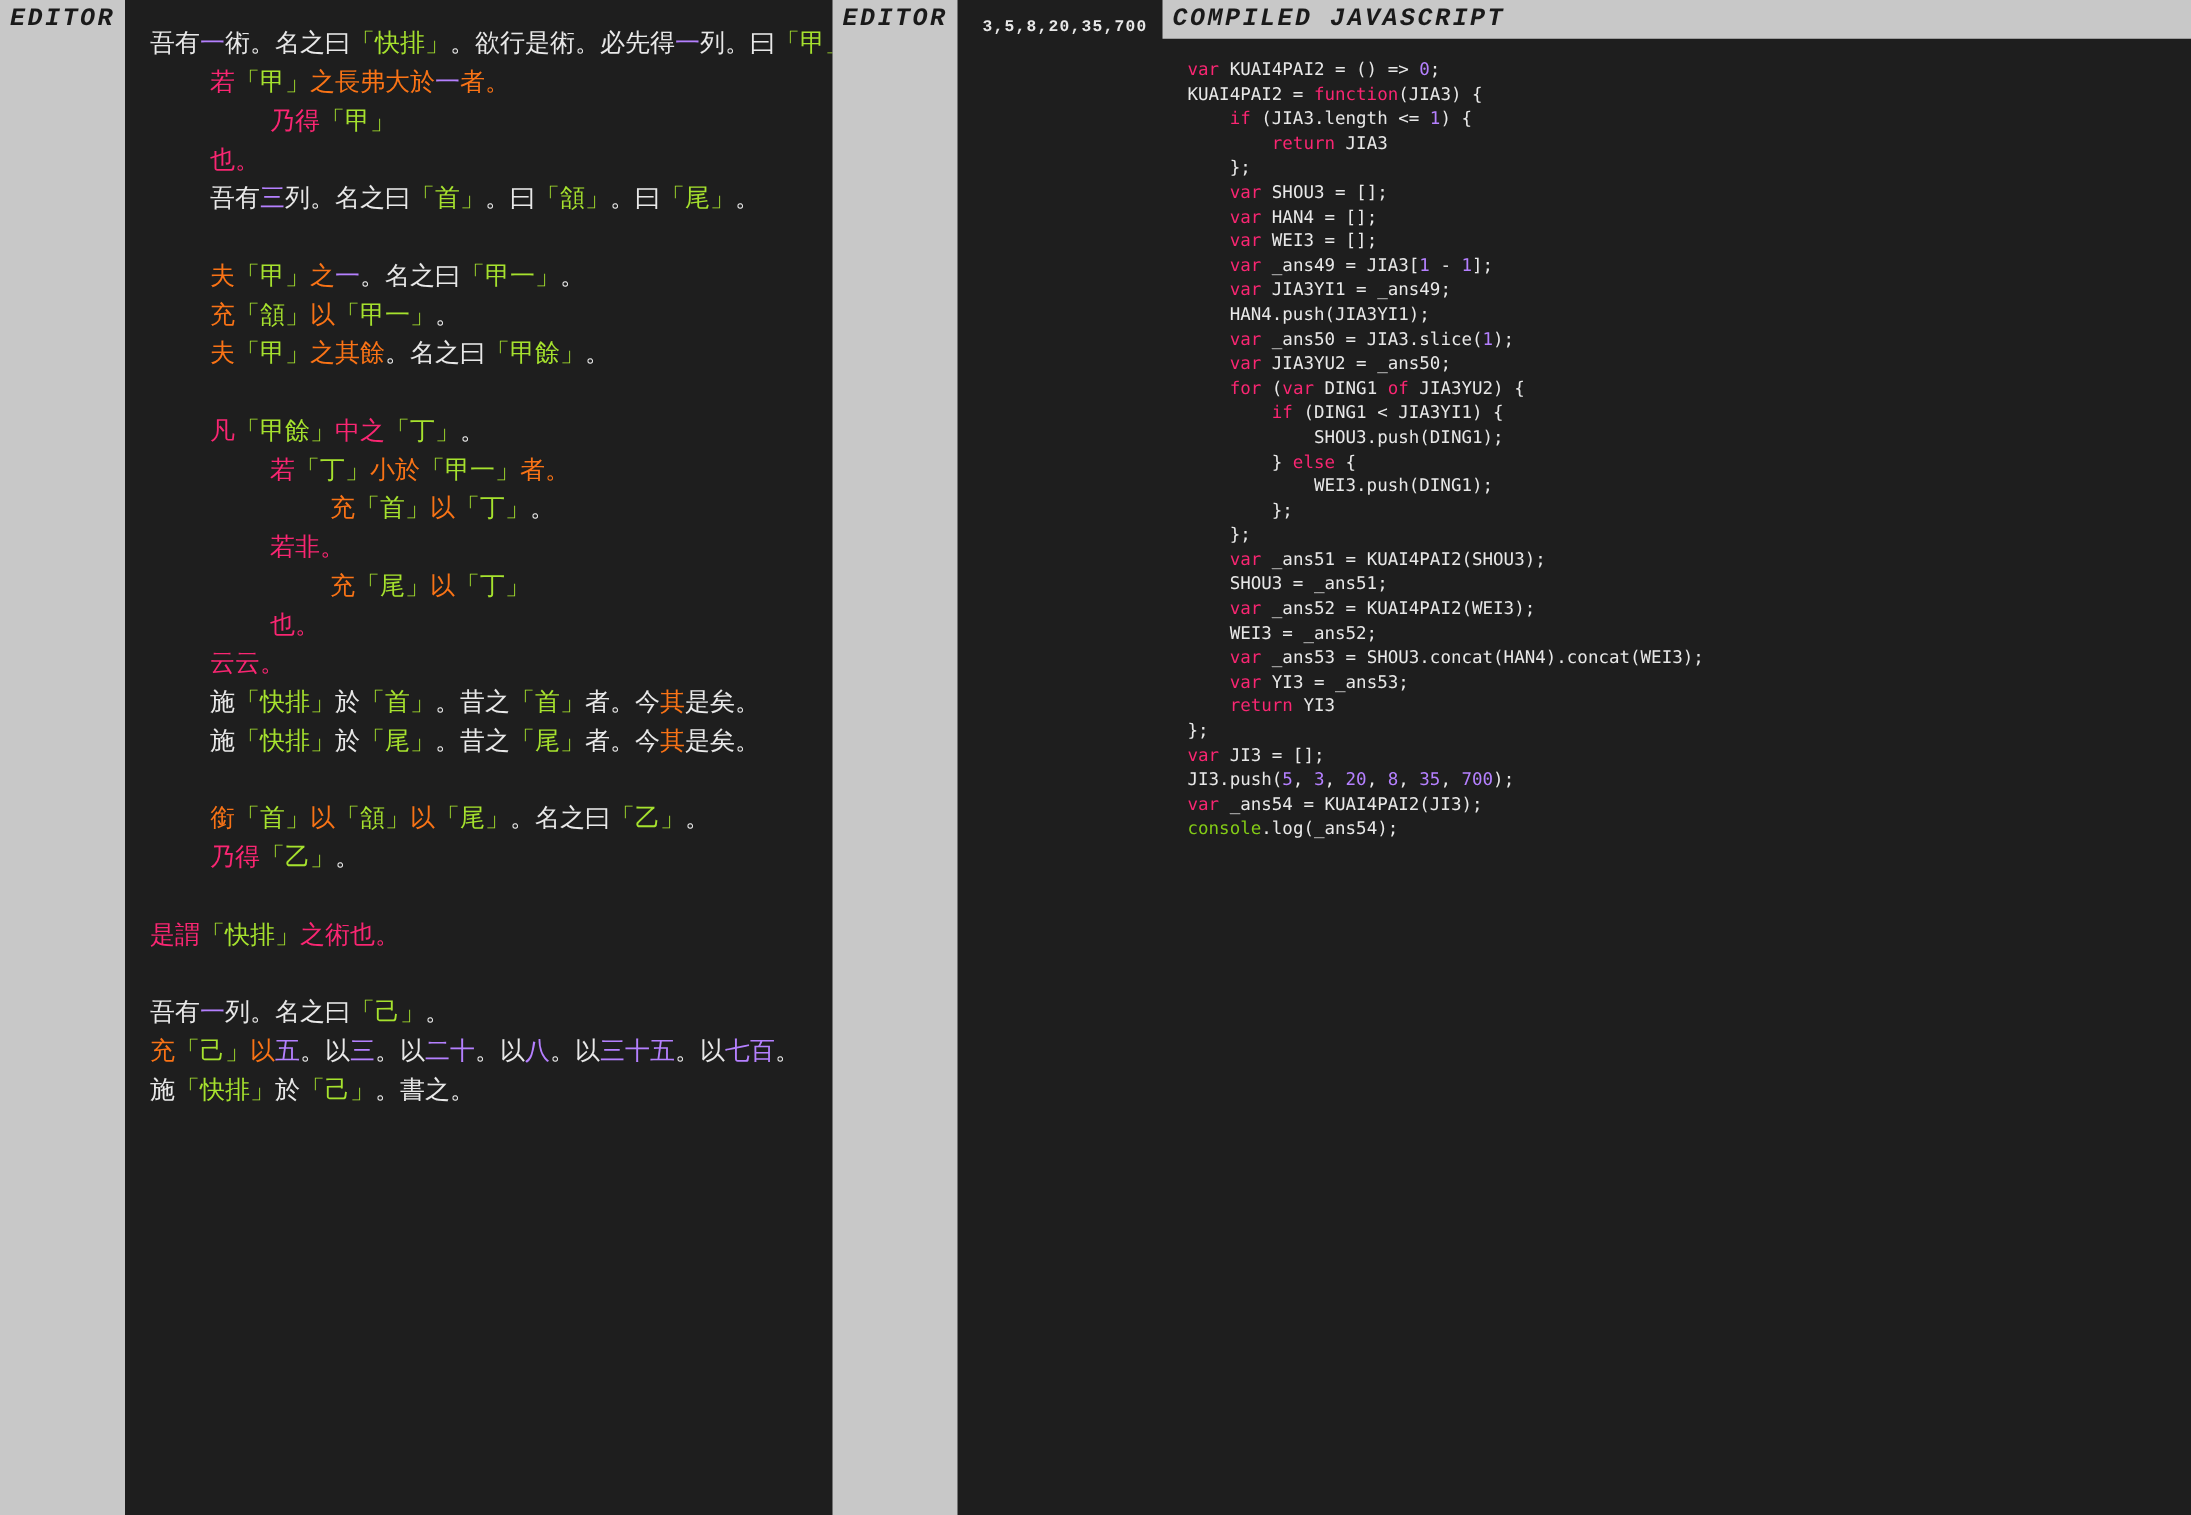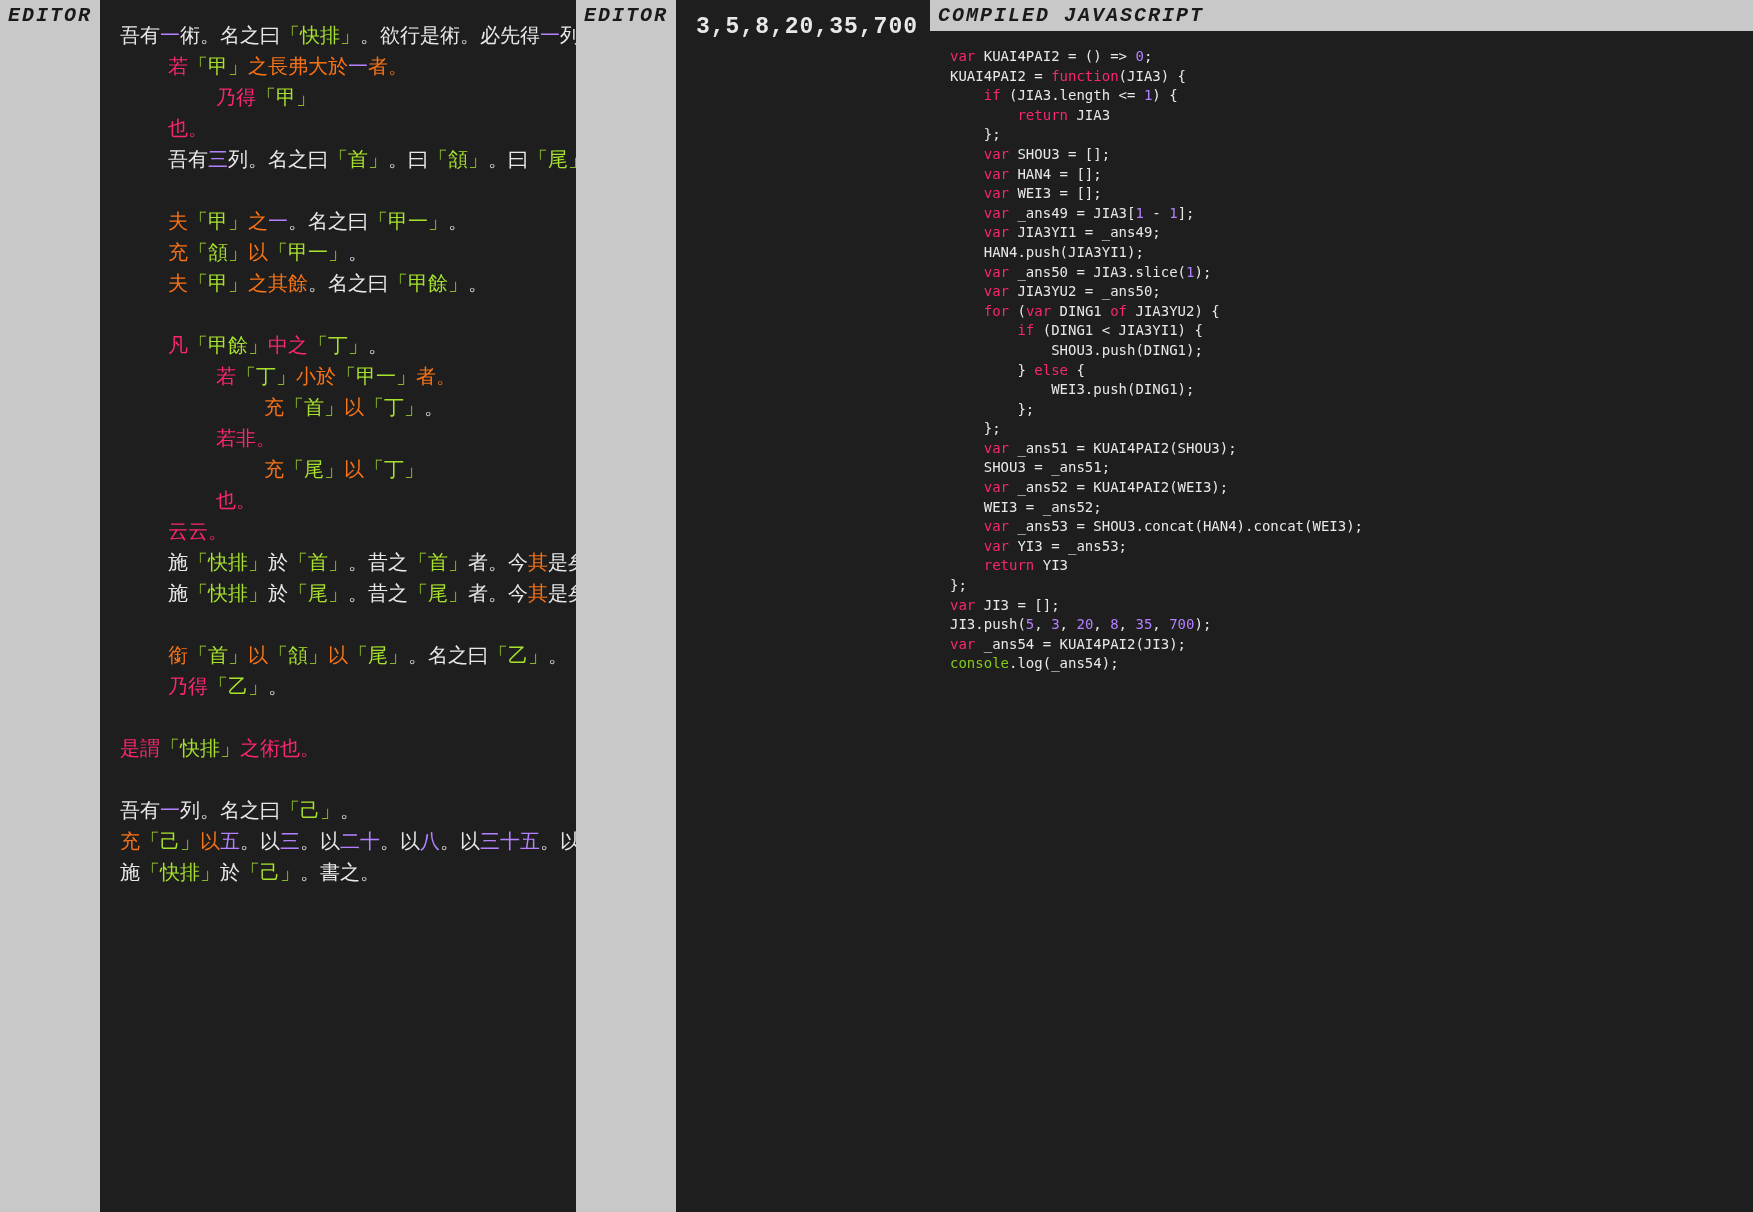--- a/index.html
+++ b/index.html
@@ -42,21 +42,21 @@
   .js-body {
     flex: 1;
     padding: 16px 12px 16px 20px;
     font-size: 14px;
     line-height: 1.4;
     white-space: pre;
     font-family: "Consolas","Monaco",monospace;
   }
   .output-body {
     padding: 14px 12px 28px 20px;
-    font-size: 23px;
+    font-size: 13px;
     font-weight: bold;
     color: #e8e8e8;
     letter-spacing: 1px;
   }
   
   .w   { color: #e8e8e8; }        
   .pur { color: #b580ff; }        
   .grn { color: #a6e22e; }        
   .mg  { color: #f92672; }        
   .cy  { color: #f97316; }        

